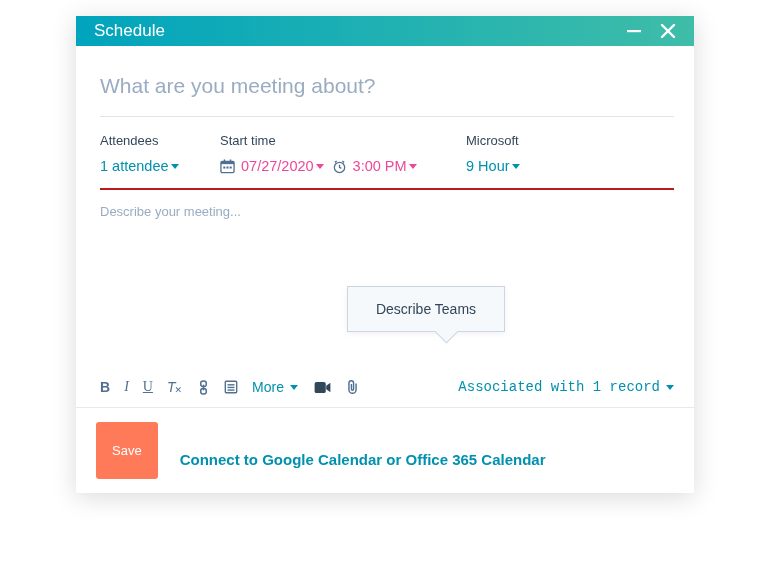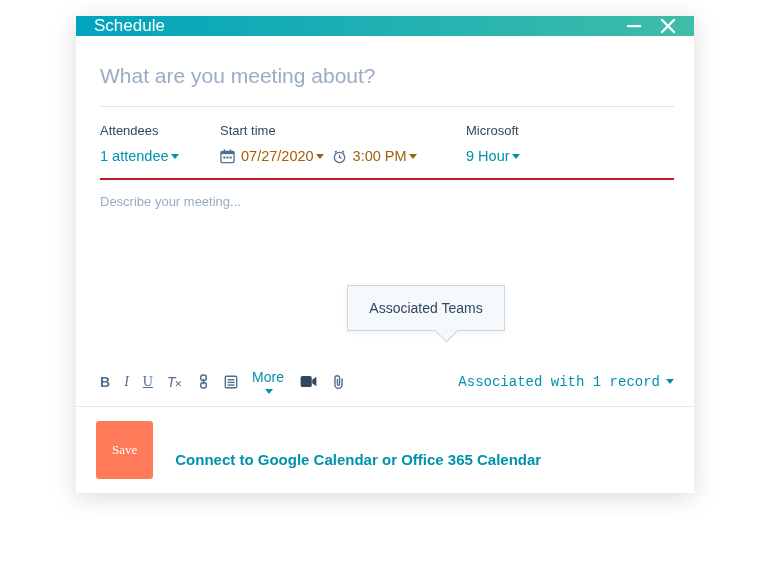--- a/index.html
+++ b/index.html
@@ -97,21 +97,21 @@
       border-right: 4px solid transparent;
       border-top: 5px solid currentColor;
       margin-left: 2px;
     }
     .start-group {
       display: flex;
       align-items: center;
       gap: 6px;
       color: #516f90;
     }
-    .start-group .teal { color: #a16207; }
+    .start-group .teal { color: #ec4899; }
 
     .desc-block {
       flex: 1;
       padding-top: 14px;
       position: relative;
     }
     .desc-area {
       width: 100%;
       border: none;
       resize: none;
@@ -174,21 +174,20 @@
     .fmt.italic { font-style: italic; }
     .fmt.ul { text-decoration: underline; }
     .more-btn {
       color: #0091ae;
       font-size: 14px;
       display: inline-flex;
       align-items: center;
       gap: 4px;
       cursor: pointer;
       font-family: inherit;
-      flex-direction: column;
     }
     .assoc {
       color: #0091ae;
       font-size: 14px;
       display: inline-flex;
       align-items: center;
       gap: 4px;
       cursor: pointer;
       font-family: Liberation Mono, monospace;
     }
@@ -202,21 +201,20 @@
       background: #fff;
     }
     .save-btn {
       background: #ff7a59;
       color: #fff;
       border: none;
       padding: 21px 16px;
       font-size: 13px;
       border-radius: 3px;
       cursor: pointer;
-      font-family: Liberation Serif, serif;
     }
     .connect-link {
       color: #0091ae;
       font-size: 15px;
       font-weight: 600;
       cursor: pointer;
       margin-top: 18px;
     }
 
     .svg-ico { display: inline-flex; }
@@ -298,21 +296,21 @@
         </div>
       </div>
 
     </div>
 
     <div class="desc-block">
       <textarea class="desc-area" placeholder="Describe your meeting..." style=""></textarea>
     </div>
 
     <div class="tooltip">
-      <span>Associated Teams</span>
+      <span>Describe Teams</span>
     </div>
 
     <div class="toolbar">
       <div class="format-group">
         <span class="fmt bold">B</span>
         <span class="fmt italic">I</span>
         <span class="fmt ul">U</span>
         <span class="fmt" style="font-style:italic;position:relative;font-family:inherit;">T<span style="font-size:9px;position:relative;top:3px;left:-1px;font-style:normal;">✕</span></span>
         <span class="fmt svg-ico">
           <svg width="13" height="15" viewBox="0 0 14 16" fill="none" stroke="#516f90" stroke-width="1.6">

